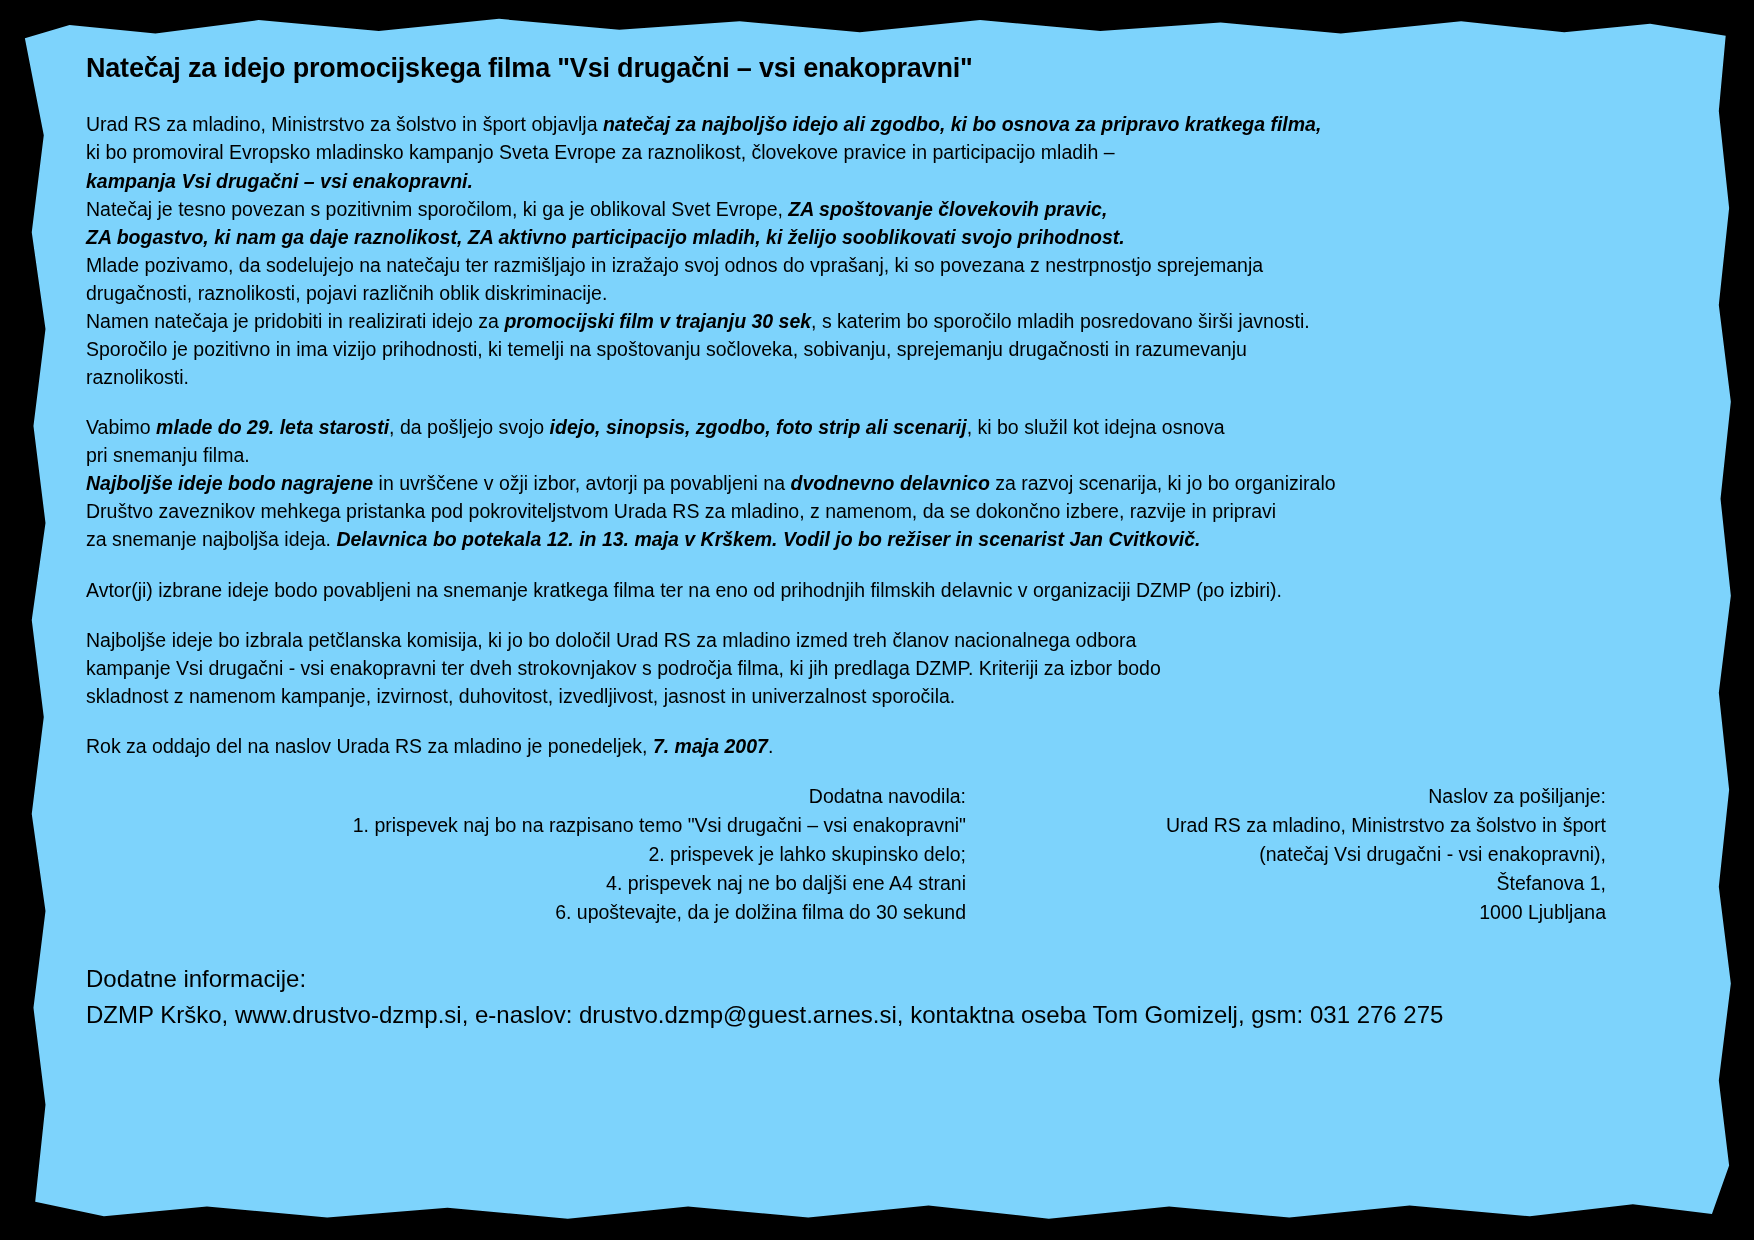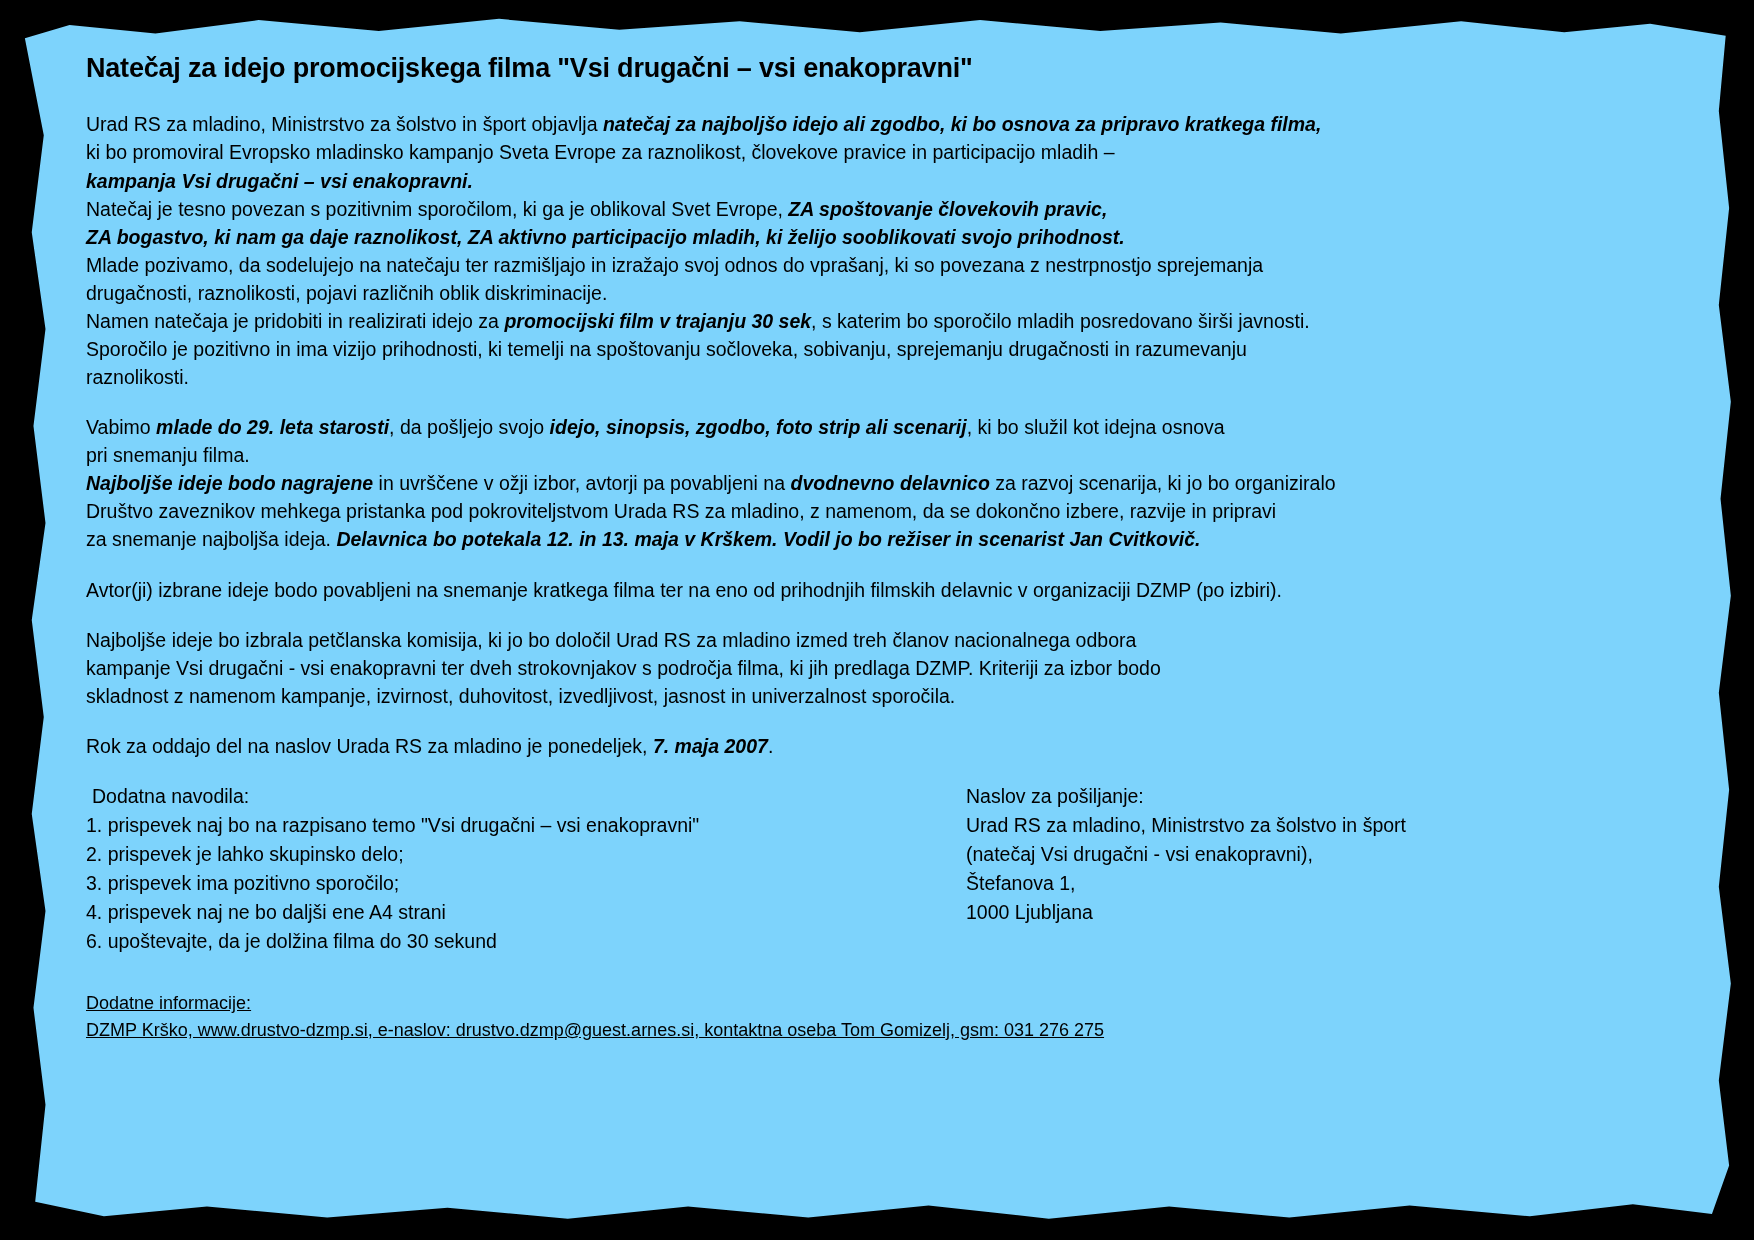--- a/index.html
+++ b/index.html
@@ -51,39 +51,39 @@
     line-height: 1.44;
     margin: 0 0 0 0;
   }
   .block {
     margin-bottom: 22px;
   }
   b { font-weight: bold; font-style: italic; }
   .two-col {
     display: flex;
     margin-top: 22px;
+    text-align: right;
   }
   .col-left { width: 880px; }
   .col-right { width: 640px; }
   .list-line, .addr-line {
     font-size: 19.5px;
     line-height: 1.49;
   }
   .list-head {
     font-size: 19.5px;
     line-height: 1.49;
     padding-left: 6px;
   }
   .contact {
     margin-top: 34px;
   }
   .contact-line {
-    font-size: 18px;
+    font-size: 24px;
     line-height: 1.49;
-    text-decoration: underline;
   }
 </style>
 </head>
 <body>
 
 <div class="poster">
   <div class="inner">
 
     <h1 class="title">Natečaj za idejo promocijskega filma "Vsi drugačni – vsi enakopravni"</h1>
 
@@ -120,21 +120,20 @@
 
     <div class="block">
       <div class="para"><span>Rok za oddajo del na naslov Urada RS za mladino je ponedeljek, </span><b>7. maja 2007</b><span>.</span></div>
     </div>
 
     <div class="two-col">
       <div class="col-left">
         <div class="list-head">Dodatna navodila:</div>
         <div class="list-line">1. prispevek naj bo na razpisano temo "Vsi drugačni – vsi enakopravni"</div>
         <div class="list-line">2. prispevek je lahko skupinsko delo;</div>
-        <div class="list-line">3. prispevek ima pozitivno sporočilo;</div>
         <div class="list-line">4. prispevek naj ne bo daljši ene A4 strani</div>
         <div class="list-line">6. upoštevajte, da je dolžina filma do 30 sekund</div>
       </div>
       <div class="col-right">
         <div class="addr-line">Naslov za pošiljanje:</div>
         <div class="addr-line">Urad RS za mladino, Ministrstvo za šolstvo in šport</div>
         <div class="addr-line">(natečaj Vsi drugačni - vsi enakopravni),</div>
         <div class="addr-line">Štefanova 1,</div>
         <div class="addr-line">1000 Ljubljana</div>
       </div>

